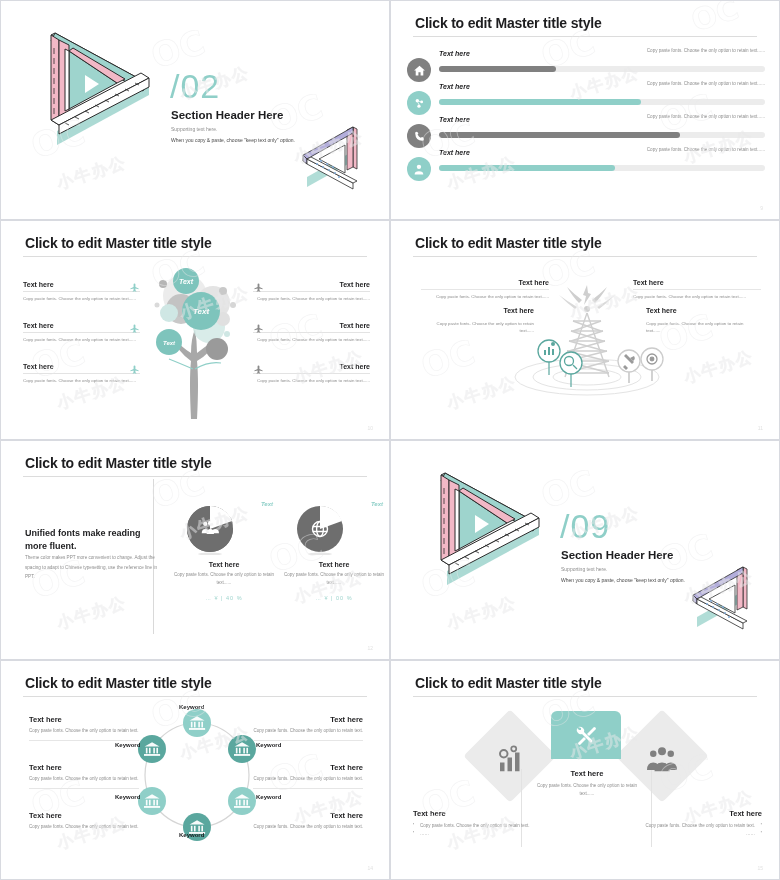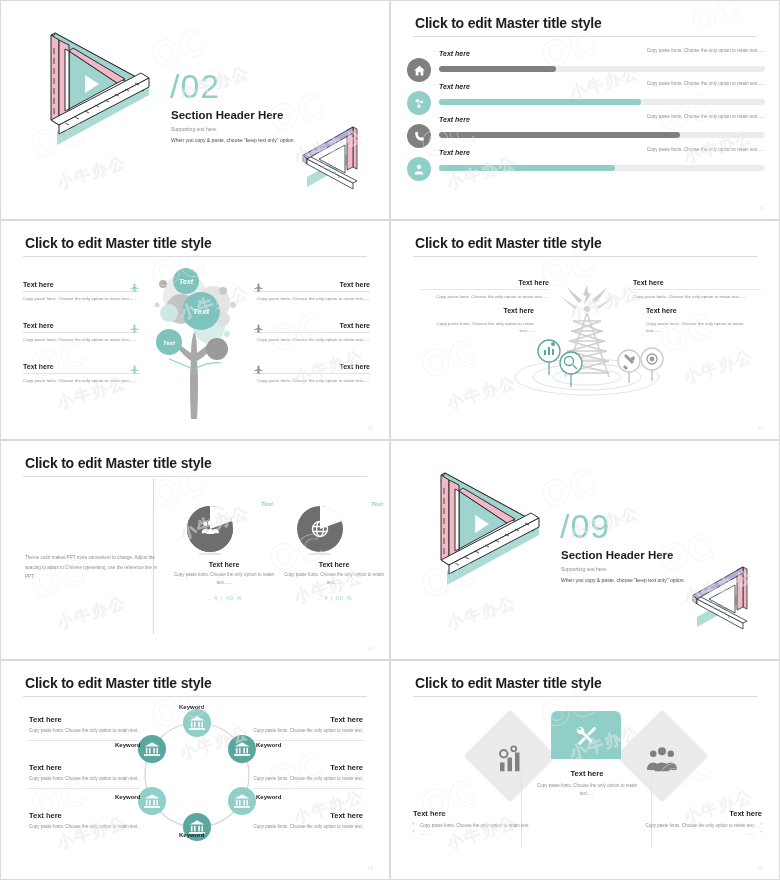--- a/index.html
+++ b/index.html
@@ -469,20 +469,21 @@
       <span class="w1">OC</span>
         <span class="w2">小牛办公</span>
       <span class="w3">OC</span>
         <span class="w4">小牛办公</span>
       <span class="w5">OC</span>
         <span class="w6">小牛办公</span>
     </div>
     <div class="title">Click to edit Master title style</div>
     <div class="title-rule"></div>
     <div class="u-div"></div>
+    <div class="u-head">Unified fonts make reading more fluent.</div>
     <div class="u-body">Theme color makes PPT more convenient to change. Adjust the spacing to adapt to Chinese typesetting, use the reference line in PPT.</div>
 
     <div class="donut-col" style="left:168px; top:62px;">
       <div style="position:relative; height:52px;">
         <svg width="58" height="52" viewBox="0 0 58 52" style="position:absolute; left:12px; top:0;">
           <path d="M29 3 a23 23 0 1 1 -0.1 0 Z M29 3 L52 26 A23 23 0 0 0 50 15 Z" fill="#6e6e6e"></path>
           <circle cx="29" cy="26" r="23" fill="#6e6e6e"></circle>
           <path d="M29 26 L29 3 A23 23 0 0 1 51 18 Z" fill="#ffffff"></path>
           <ellipse cx="29" cy="51" rx="12" ry="1.5" fill="#e7e7e7"></ellipse>
           <g fill="#fff" transform="translate(20,18) scale(.72)">

